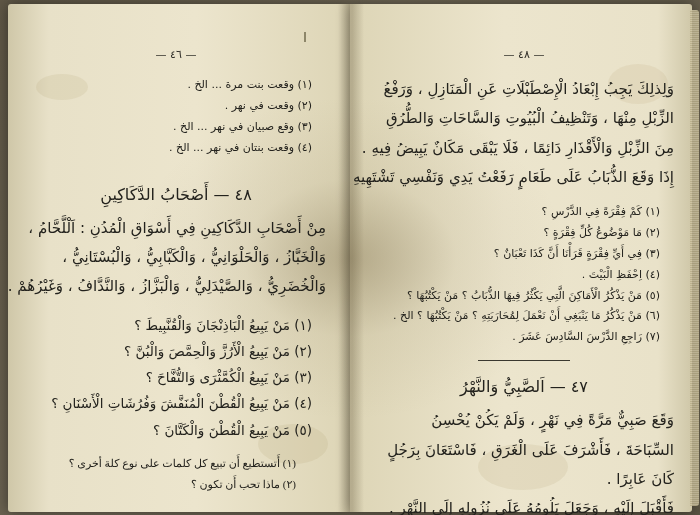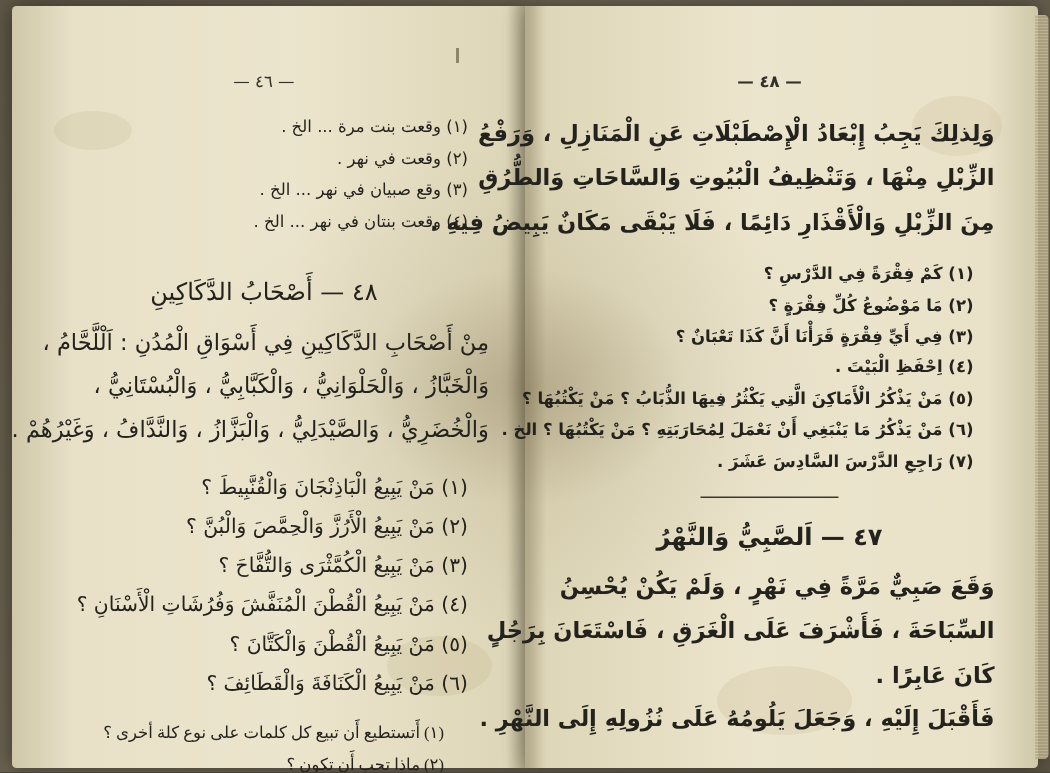--- a/index.html
+++ b/index.html
@@ -86,21 +86,21 @@
 
   .page-body {
     position: absolute;
     top: 0;
     height: 460px;
     direction: rtl;
     text-align: right;
     color: #20201c;
   }
   .page-left-body { left: 18px; width: 300px; }
-  .page-right-body { left: 355px; width: 300px; font-weight: bold; }
+  .page-right-body { left: 366px; width: 300px; }
 
   .folio {
     text-align: center;
     font-size: 11px;
     letter-spacing: 1px;
     color: #32302a;
     margin-top: 44px;
     font-family: "DejaVu Sans", sans-serif;
   }
 
@@ -180,35 +180,35 @@
         <div class="ln big">مِنْ أَصْحَابِ الدَّكَاكِينِ فِي أَسْوَاقِ الْمُدُنِ : اَلْلَّحَّامُ ،</div>
         <div class="ln big">وَالْخَبَّازُ ، وَالْحَلْوَانِيُّ ، وَالْكَبَّابِيُّ ، وَالْبُسْتَانِيُّ ،</div>
         <div class="ln big">وَالْخُضَرِيُّ ، وَالصَّيْدَلِيُّ ، وَالْبَزَّازُ ، وَالنَّدَّافُ ، وَغَيْرُهُمْ .</div>
 
         <div class="spacer"></div>
         <div class="ln indent">(١) مَنْ يَبِيعُ الْبَاذِنْجَانَ وَالْقُنَّبِيطَ ؟</div>
         <div class="ln indent">(٢) مَنْ يَبِيعُ الْأَرُزَّ وَالْحِمَّصَ وَالْبُنَّ ؟</div>
         <div class="ln indent">(٣) مَنْ يَبِيعُ الْكُمَّثْرَى وَالتُّفَّاحَ ؟</div>
         <div class="ln indent">(٤) مَنْ يَبِيعُ الْقُطْنَ الْمُنَفَّشَ وَفُرُشَاتِ الْأَسْنَانِ ؟</div>
         <div class="ln indent">(٥) مَنْ يَبِيعُ الْقُطْنَ وَالْكَتَّانَ ؟</div>
-        <div class="ln indent">(٦) مَنْ يَبِيعُ الْكَنَافَةَ وَالْقَطَائِفَ ؟</div>
 
         <div class="spacer"></div>
         <div class="ln small indent2">(١) أَتستطيع أَن تبيع كل كلمات على نوع كلة أخرى ؟</div>
         <div class="ln small indent2">(٢) ماذا تحب أَن تكون ؟</div>
 
       </div>
     </div>
 
     <div class="page-body page-right-body">
       <div class="folio">— ٤٨ —</div>
       <div class="lines">
         <div class="ln big">وَلِذلِكَ يَجِبُ إِبْعَادُ الْإِصْطَبْلَاتِ عَنِ الْمَنَازِلِ ، وَرَفْعُ</div>
         <div class="ln big">الزِّبْلِ مِنْهَا ، وَتَنْظِيفُ الْبُيُوتِ وَالسَّاحَاتِ وَالطُّرُقِ</div>
         <div class="ln big">مِنَ الزِّبْلِ وَالْأَقْذَارِ دَائِمًا ، فَلَا يَبْقَى مَكَانٌ يَبِيضُ فِيهِ .</div>
+        <div class="ln big">إِذَا وَقَعَ الذُّبَابُ عَلَى طَعَامٍ رَفَعْتُ يَدِي وَنَفْسِي تَشْتَهِيهِ</div>
 
         <div class="spacer"></div>
         <div class="ln small indent">(١) كَمْ فِقْرَةً فِي الدَّرْسِ ؟</div>
         <div class="ln small indent">(٢) مَا مَوْضُوعُ كُلِّ فِقْرَةٍ ؟</div>
         <div class="ln small indent">(٣) فِي أَيِّ فِقْرَةٍ قَرَأْنَا أَنَّ كَذَا تَعْبَانٌ ؟</div>
         <div class="ln small indent">(٤) اِحْفَظِ الْبَيْتَ .</div>
         <div class="ln small indent">(٥) مَنْ يَذْكُرُ الْأَمَاكِنَ الَّتِي يَكْثُرُ فِيهَا الذُّبَابُ ؟ مَنْ يَكْتُبُهَا ؟</div>
         <div class="ln small indent">(٦) مَنْ يَذْكُرُ مَا يَنْبَغِي أَنْ نَعْمَلَ لِمُحَارَبَتِهِ ؟ مَنْ يَكْتُبُهَا ؟ الخ .</div>
         <div class="ln small indent">(٧) رَاجِعِ الدَّرْسَ السَّادِسَ عَشَرَ .</div>
 

